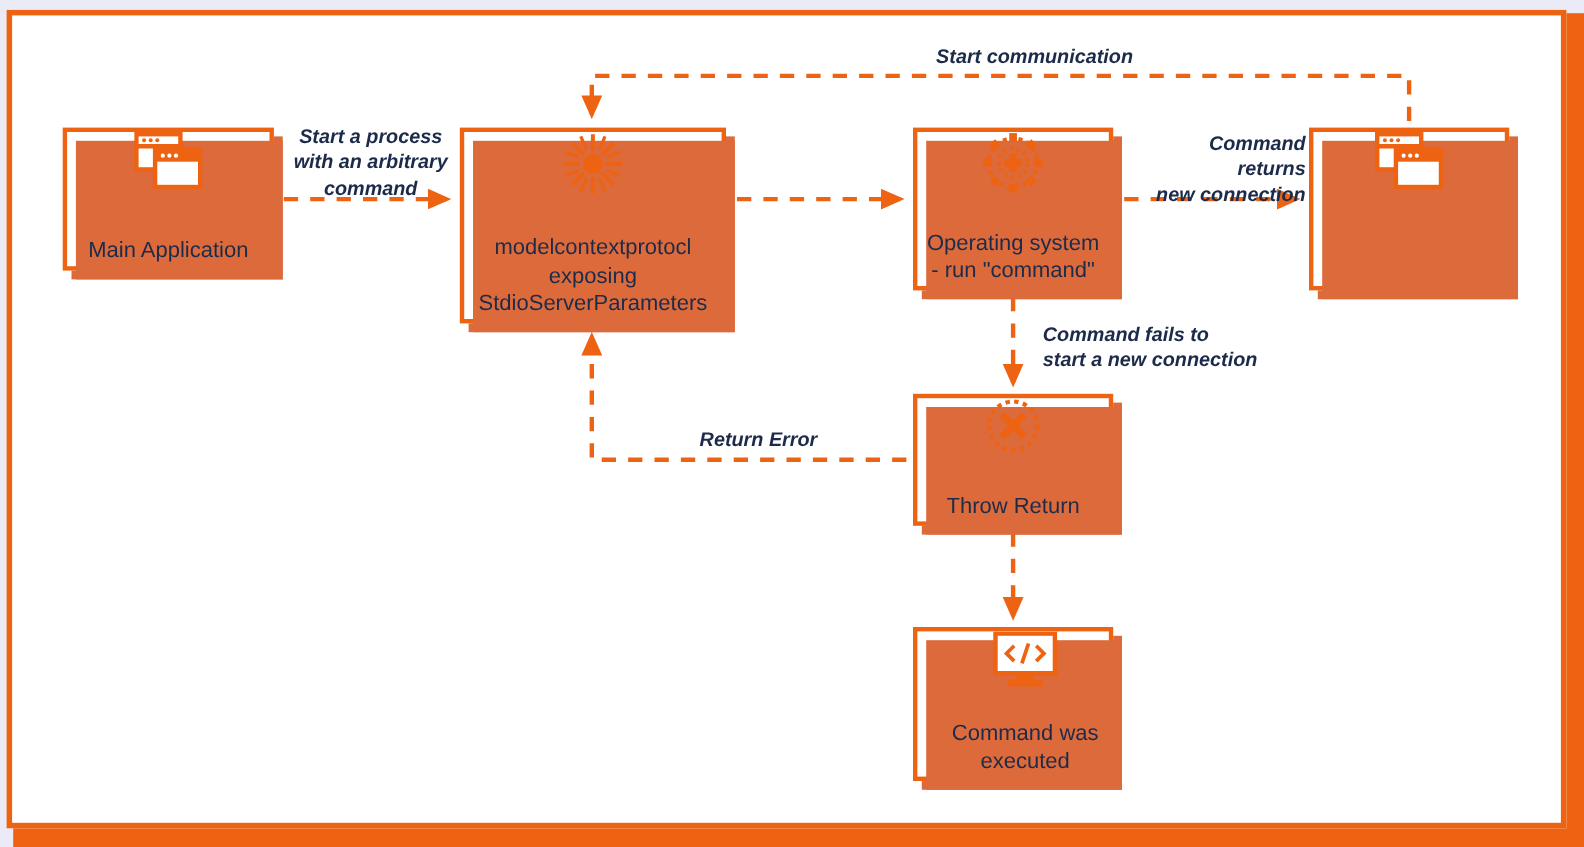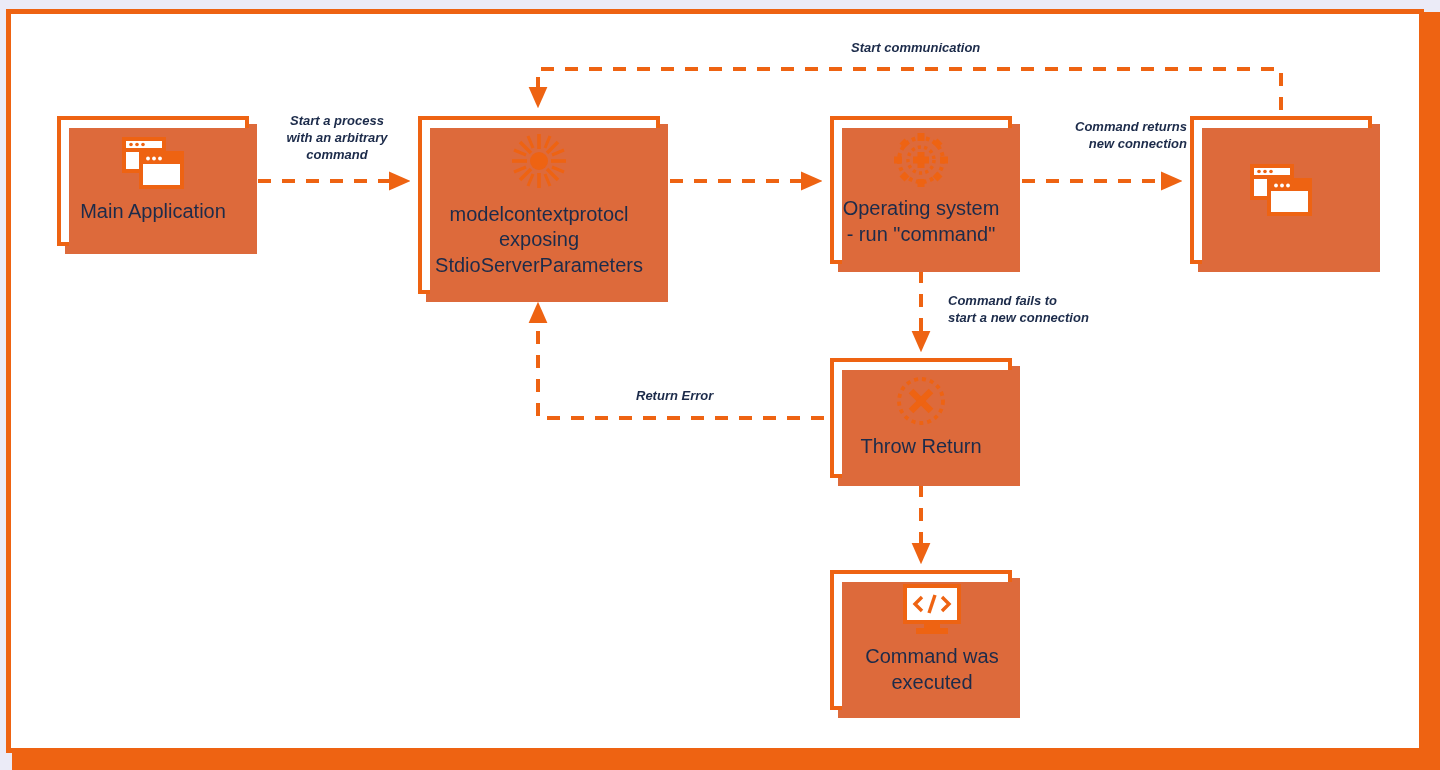--- a/index.html
+++ b/index.html
@@ -50,21 +50,21 @@
 
   
   .node {
     position: absolute;
     box-sizing: border-box;
     background: #ffffff;
     border: 4px solid #ee6312;
     display: flex;
     flex-direction: column;
     align-items: center;
-    justify-content: center;
+    justify-content: space-between;
   }
   .node::after {
     content: "";
     position: absolute;
     left: 8px; top: 8px;
     right: -12px; bottom: -12px;
     background: #dd6a3b;
     z-index: -1;
   }
   .node-shadow {
@@ -106,21 +106,21 @@
 
   #node-command-executed { left: 830px; top: 570px; width: 182px; height: 140px; padding-left: 22px; }
   #node-command-executed .node-label { margin-top: 8px; }
 
   
   .edge-label {
     position: absolute;
     color: #1c2b4a;
     font-style: italic;
     font-weight: bold;
-    font-size: 13px;
+    font-size: 18px;
     line-height: 1.3;
     white-space: pre-line;
     z-index: 3;
   }
   #label-start-process      { left: 262px;  top: 113px; width: 150px; text-align: center; }
   #label-start-communication{ left: 851px;  top: 40px;  width: 300px; text-align: left; }
   #label-command-returns    { left: 1037px; top: 119px; width: 150px; text-align: right; }
   #label-command-fails      { left: 948px;  top: 293px; width: 230px; text-align: left; }
   #label-return-error       { left: 636px;  top: 388px; width: 160px; text-align: left; }
 </style>

